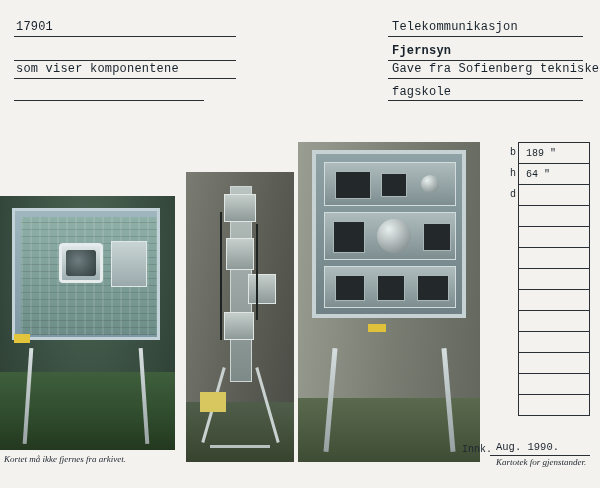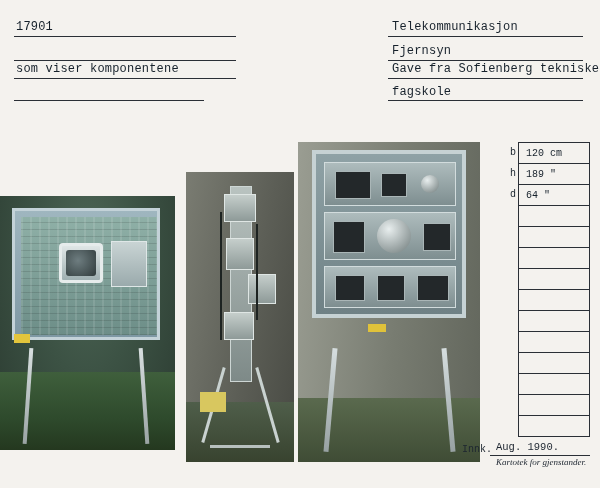--- a/index.html
+++ b/index.html
@@ -271,21 +271,21 @@
 
     <div class="field" style="left:16px; top:62px;">som viser komponentene</div>
     <div class="rule" style="left:14px; top:78px; width:222px;"></div>
 
     <div class="rule" style="left:14px; top:100px; width:190px;"></div>
 
 
     <div class="field" style="left:392px; top:20px;">Telekommunikasjon</div>
     <div class="rule" style="left:388px; top:36px; width:195px;"></div>
 
-    <div class="field" style="left:392px; top:44px;">Fjernsyn</div>
+    <div class="field" style="left:392px; top:44px;font-weight:bold;">Fjernsyn</div>
     <div class="rule" style="left:388px; top:60px; width:195px;"></div>
 
     <div class="field" style="left:392px; top:62px;">Gave fra Sofienberg tekniske</div>
     <div class="rule" style="left:388px; top:78px; width:195px;"></div>
 
     <div class="field" style="left:392px; top:85px;text-align:right;">fagskole</div>
     <div class="rule" style="left:388px; top:100px; width:195px;"></div>
   </div>
 
   <div class="photo" id="photo-left">
@@ -348,23 +348,20 @@
   </div>
 
   <div class="dim-labels">
     <div>b</div>
     <div>h</div>
     <div>d</div>
   </div>
 
   <table class="dim-table">
     <tbody>
-        <tr>
-          <td>120 cm</td>
-        </tr>
     <tr>
           <td>189 "</td>
         </tr>
     <tr>
           <td>64 "</td>
         </tr>
     <tr>
           <td></td>
         </tr>
     <tr>
@@ -393,20 +390,21 @@
         </tr>
     <tr>
           <td></td>
         </tr>
     <tr>
           <td></td>
         </tr>
   </tbody>
     </table>
 
+  <div class="foot" id="foot-left">Kortet må ikke fjernes fra arkivet.</div>
 
   <div class="foot" id="foot-innk">Innk.</div>
 
   <div class="foot" id="foot-date">Aug. 1990.</div>
 
   <div class="foot-rule" style="left:490px; top:455px; width:100px;"></div>
 
   <div class="foot" id="foot-right">Kartotek for gjenstander.</div>
 
 </div>

